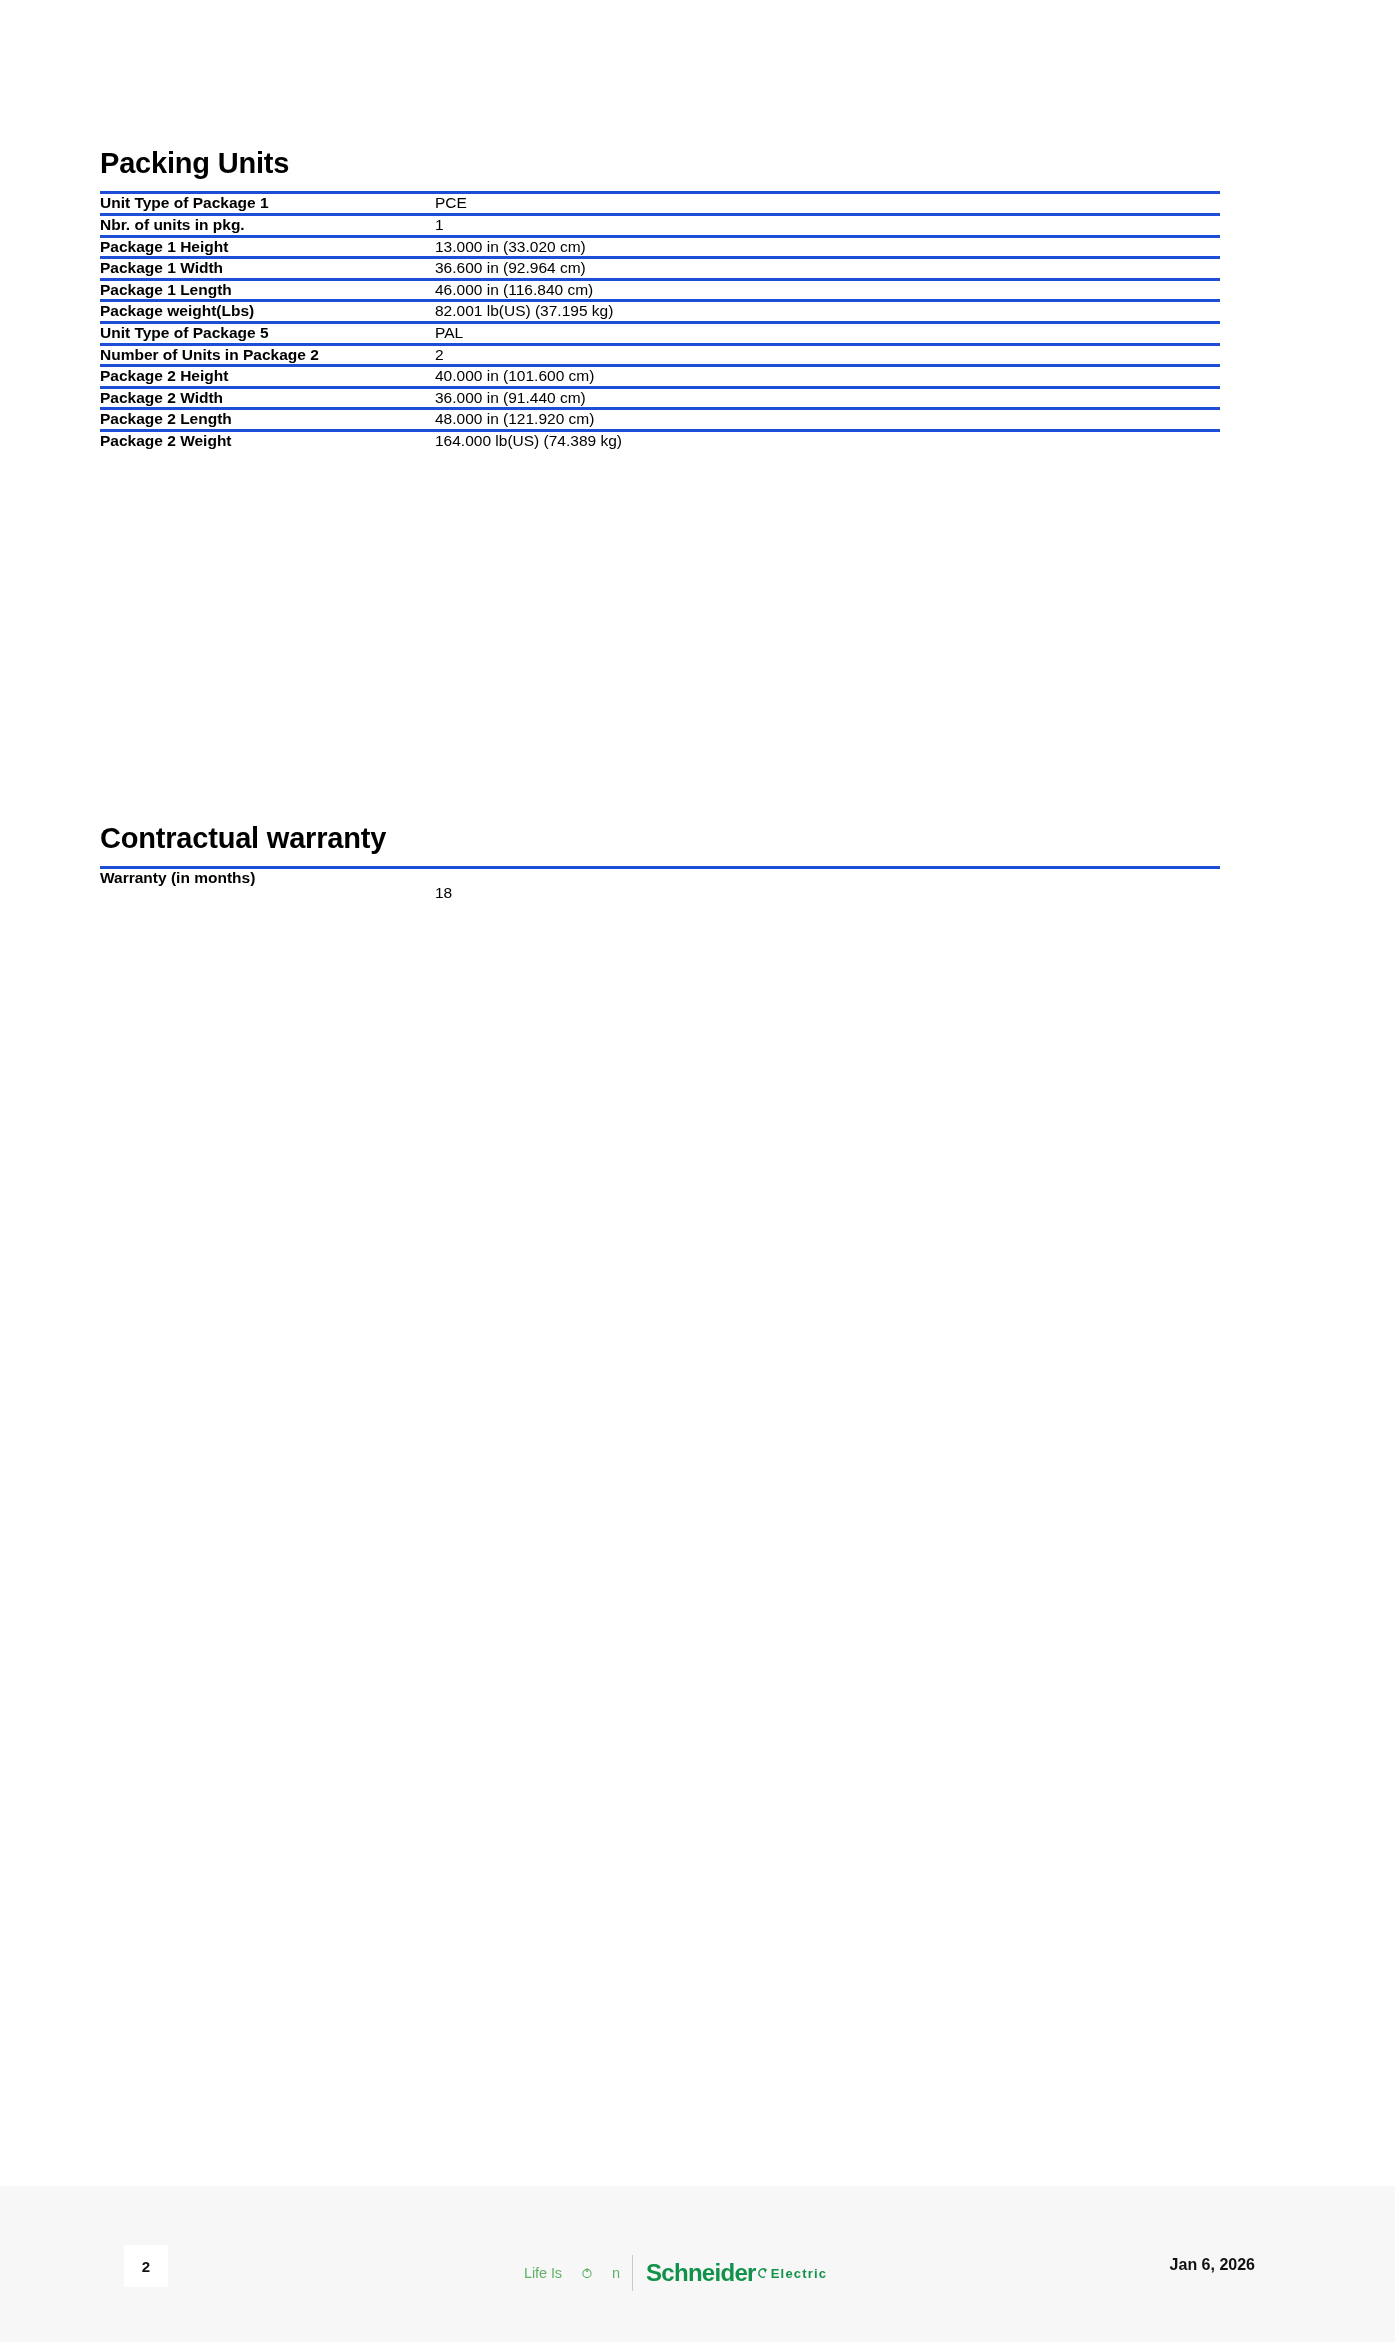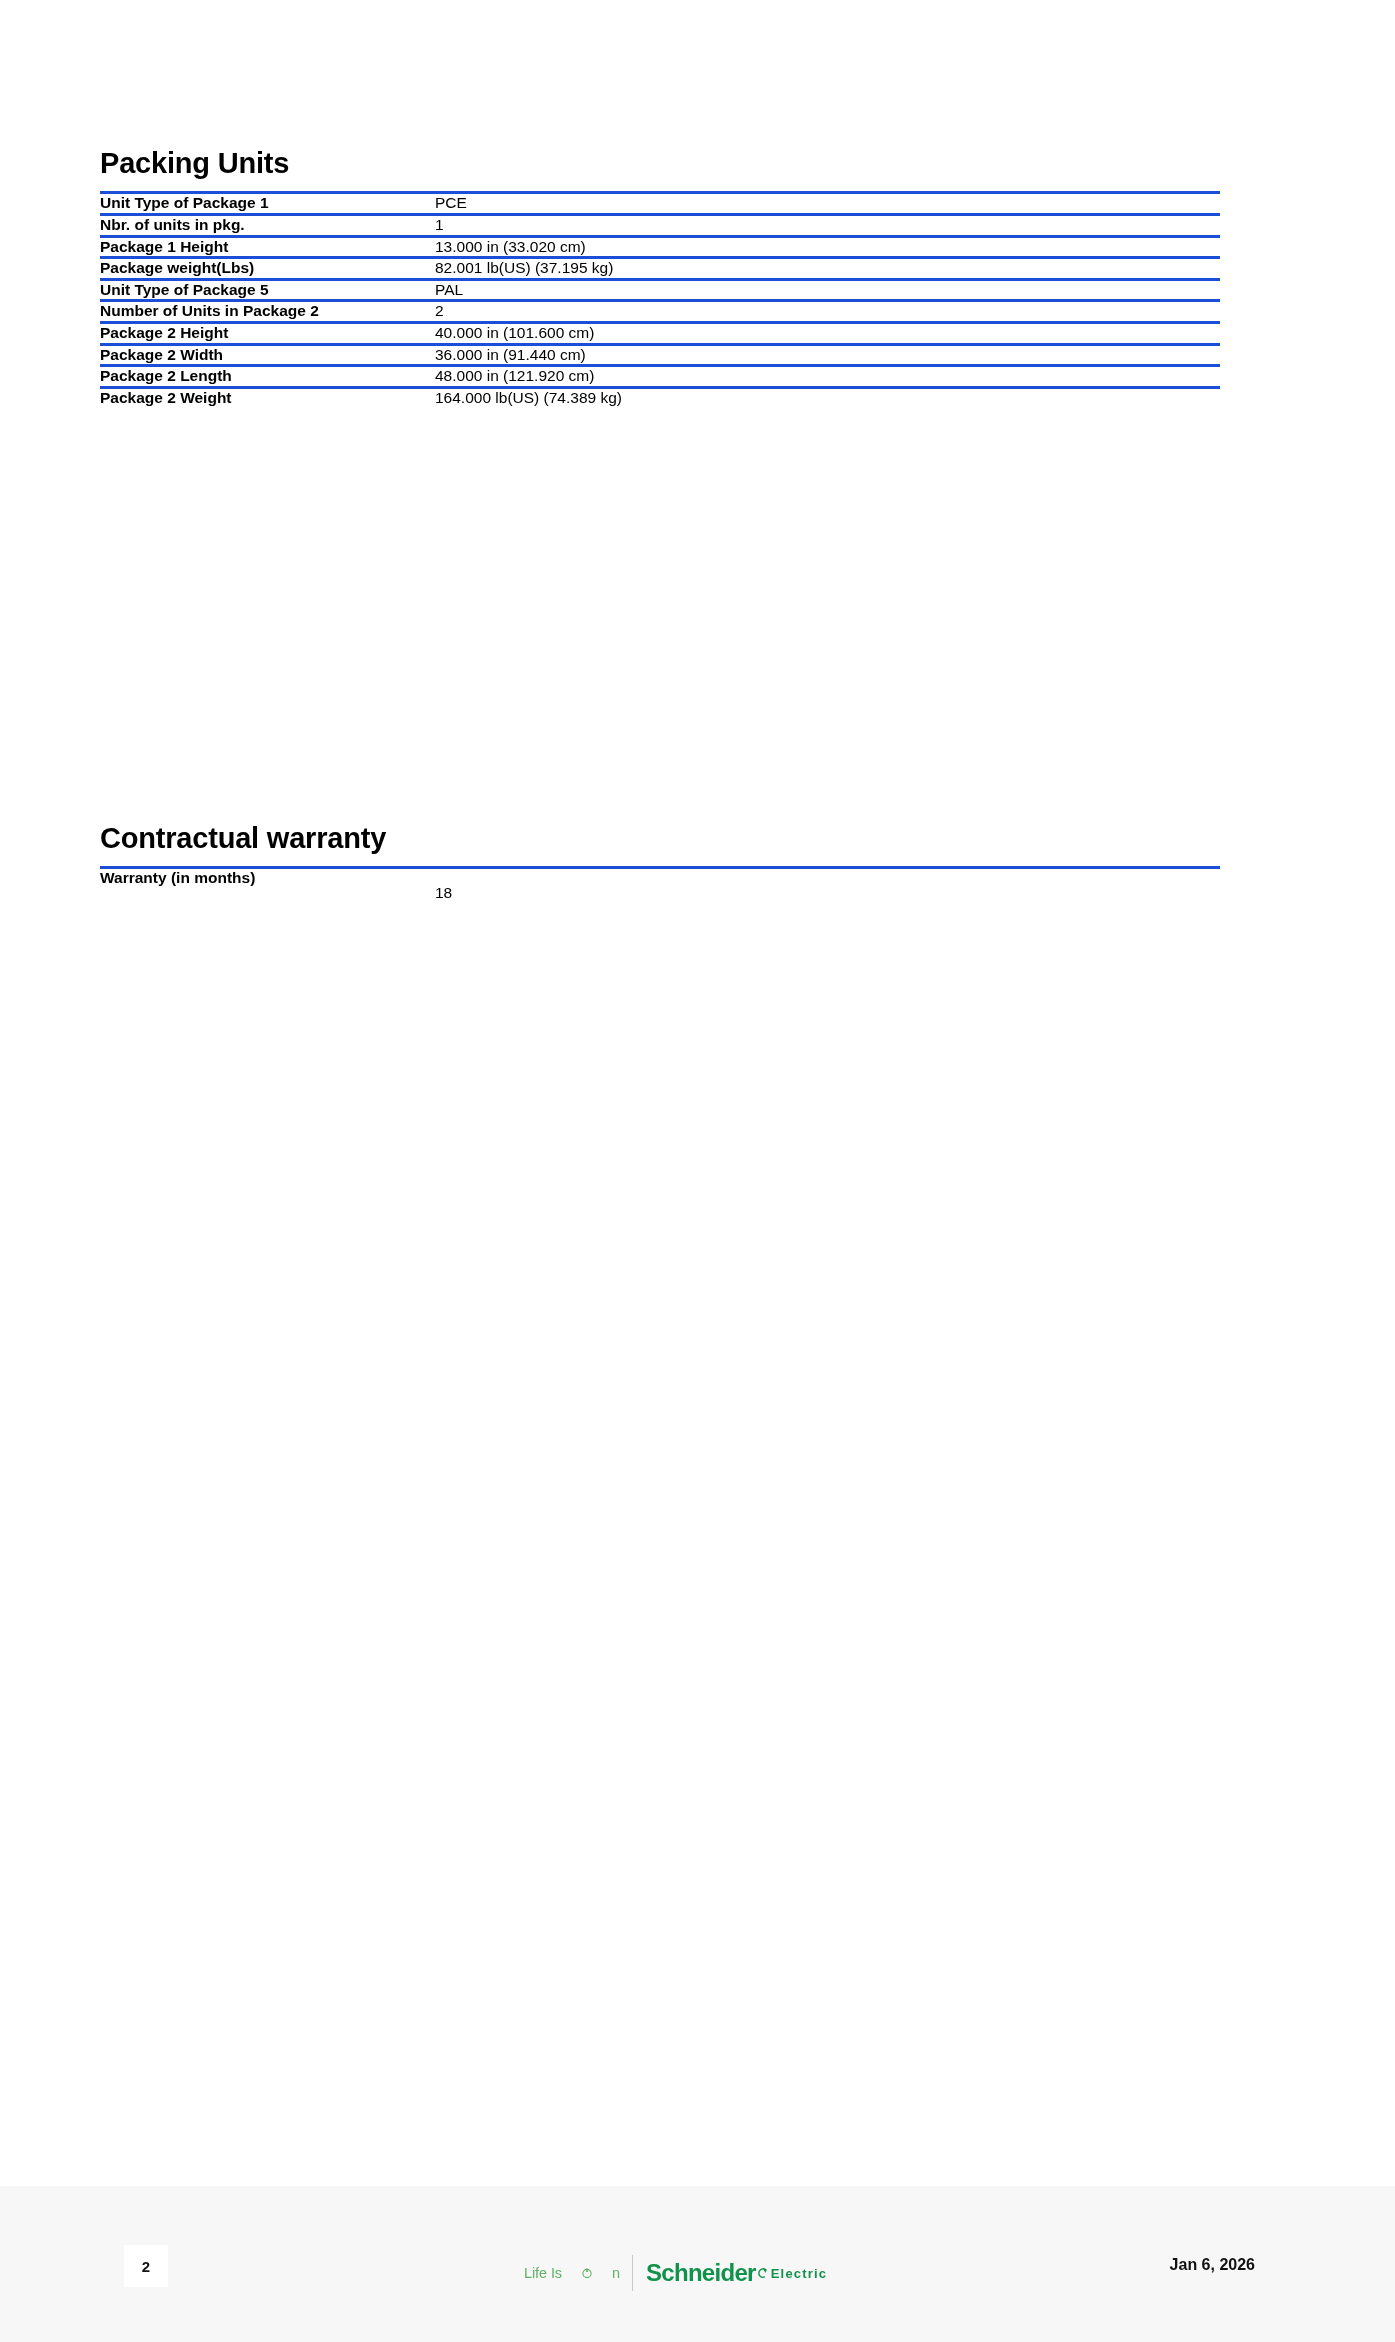--- a/index.html
+++ b/index.html
@@ -189,20 +189,28 @@
           <td class="cell-label">Unit Type of Package 1</td>
           <td class="cell-value">PCE</td>
         </tr>
         <tr>
           <td class="cell-label">Nbr. of units in pkg.</td>
           <td class="cell-value">1</td>
         </tr>
         <tr>
           <td class="cell-label">Package 1 Height</td>
           <td class="cell-value">13.000 in (33.020 cm)</td>
+        </tr>
+        <tr>
+          <td class="cell-label">Package 1 Width</td>
+          <td class="cell-value">36.600 in (92.964 cm)</td>
+        </tr>
+        <tr>
+          <td class="cell-label">Package 1 Length</td>
+          <td class="cell-value">46.000 in (116.840 cm)</td>
         </tr>
         <tr>
           <td class="cell-label">Package weight(Lbs)</td>
           <td class="cell-value">82.001 lb(US) (37.195 kg)</td>
         </tr>
         <tr>
           <td class="cell-label">Unit Type of Package 5</td>
           <td class="cell-value">PAL</td>
         </tr>
         <tr>

